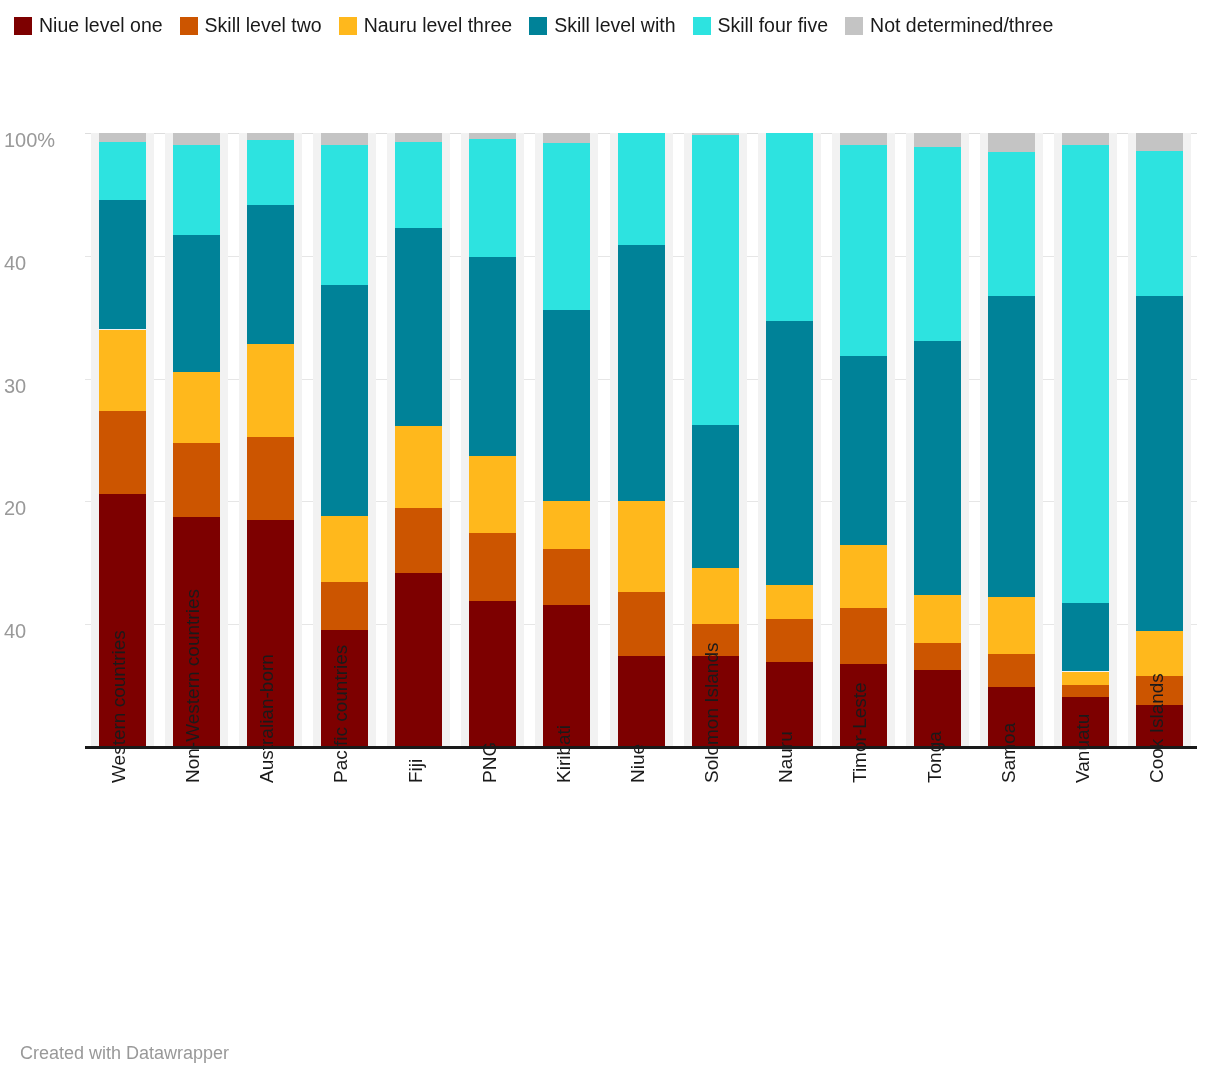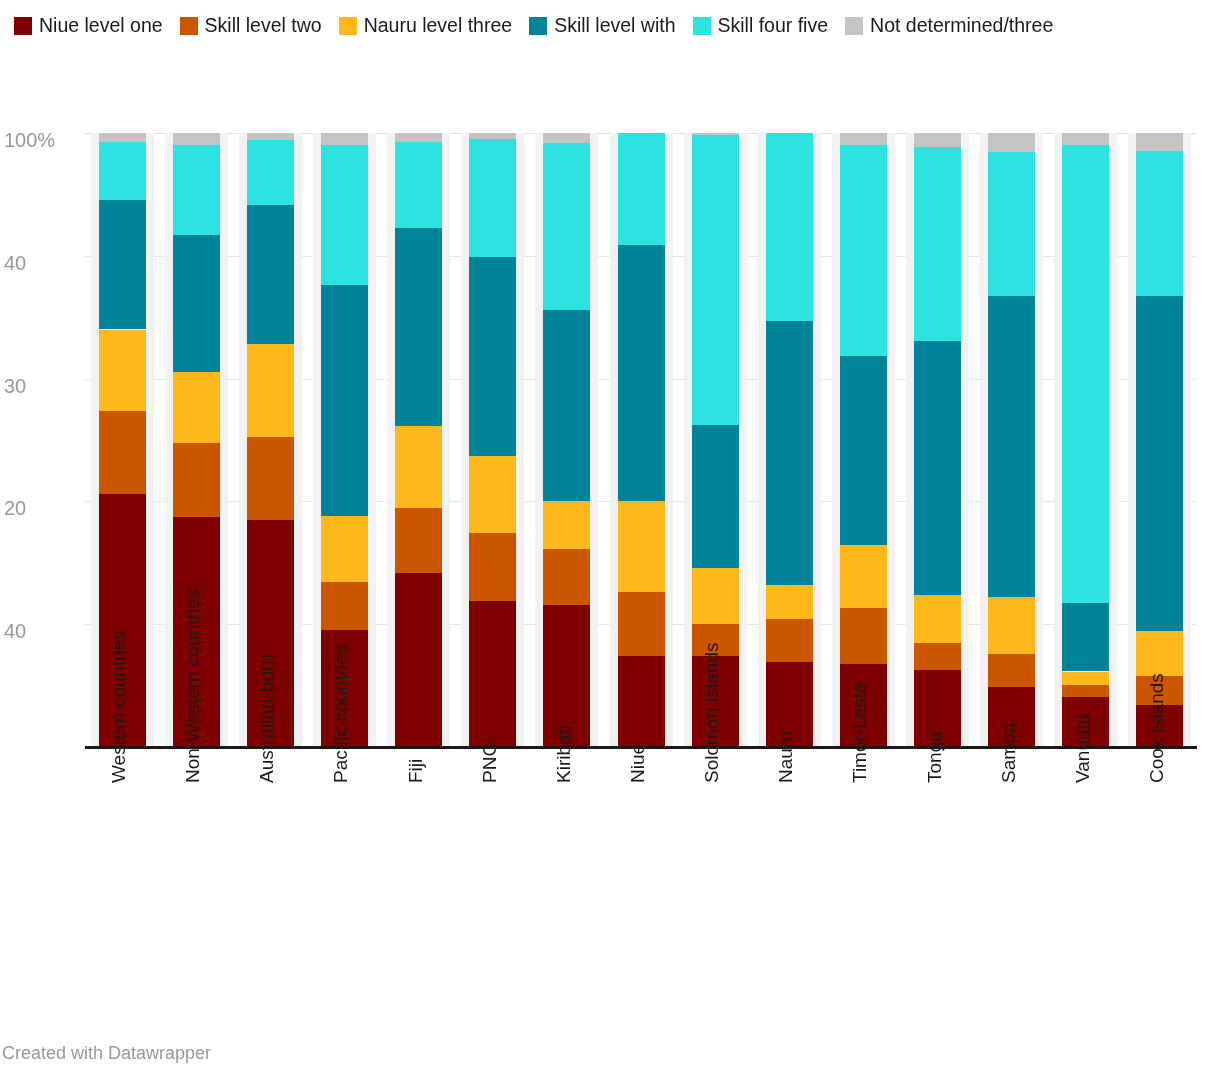--- a/index.html
+++ b/index.html
@@ -91,21 +91,21 @@
   .cat-label{
     position:absolute;
     font-size:19px;
     color:#1a1a1a;
     white-space:nowrap;
     transform-origin:left bottom;
     transform:rotate(-90deg);
   }
   #footer{
     position:absolute;
-    left:2px;
+    left:20px;
     top:1043px;
     font-size:18px;
     color:#999999;
   }
 </style>
 </head>
 <body>
 
 <div id="legend">
   <span class="legend-item">

